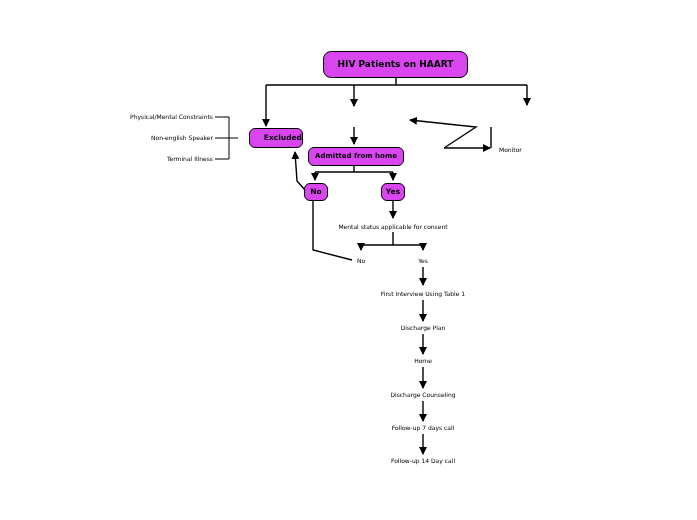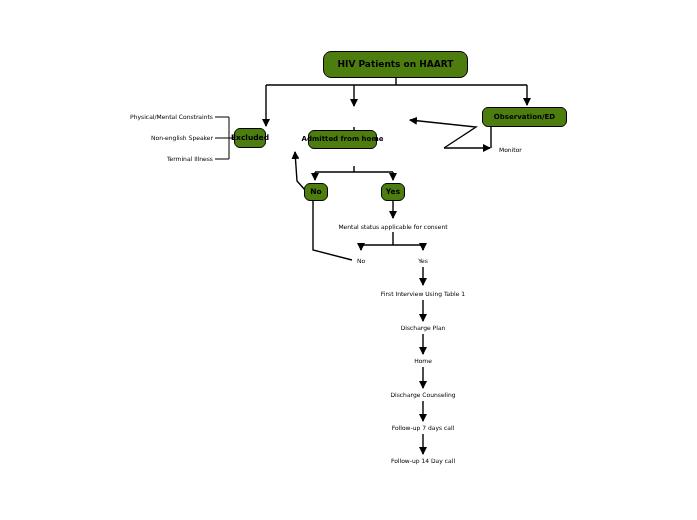--- a/index.html
+++ b/index.html
@@ -3,21 +3,21 @@
 <meta charset="utf-8">
 <style>
   html,body { margin:0; padding:0; background:#ffffff; }
   .canvas {
     position:relative; width:697px; height:520px; background:#ffffff;
     font-family:"DejaVu Sans", sans-serif; color:#000; overflow:hidden;
   }
   svg.edges { position:absolute; left:0; top:0; width:697px; height:520px; }
   .node {
     position:absolute; box-sizing:border-box;
-    border:1.6px solid #000; border-radius:6px; background:#4d7c0f;
+    border:1.6px solid #000; border-radius:6px; background:#d946ef;
     display:flex; align-items:center; justify-content:center;
     font-weight:bold; font-size:7px; line-height:1; white-space:nowrap;
   }
   .node.title { border-radius:8px; font-size:9px; }
   .node.small { font-size:7.5px; }
   .lbl {
     position:absolute; font-size:6px; line-height:6px; white-space:nowrap;
     transform:translate(-50%,-50%); text-align:center;
   }
   .rlbl {
@@ -71,29 +71,26 @@
     <g stroke="#000000" fill="none" stroke-width="1">
       <path d="M215,117 H229 M215,138 H229 M215,159 H229 M229,117 V159 M229,138 H238"></path>
     </g>
   </svg>
 
   <div class="node title" style="left:323px; top:51px; width:145px; height:27px;">
     <span>HIV Patients on HAART</span>
   </div>
 
 
-  <div class="node" style="left:482px; top:107px; width:85px; height:20px;">
-    <span>Observation/ED</span>
-  </div>
 
-  <div class="node small" style="left:234px; top:128px; width:32px; height:20px;">
+  <div class="node small" style="left:249px; top:128px; width:54px; height:20px;justify-content:flex-end;">
     <span>Excluded</span>
   </div>
 
-  <div class="node" style="left:308px; top:130px; width:69px; height:19px;border-radius:6px;">
+  <div class="node" style="left:308px; top:147px; width:96px; height:19px;border-radius:6px;">
     <span>Admitted from home</span>
   </div>
 
   <div class="node small" style="left:304px; top:183px; width:24px; height:18px;">
     <span>No</span>
   </div>
 
   <div class="node small" style="left:381px; top:183px; width:24px; height:18px;">
     <span>Yes</span>
   </div>

